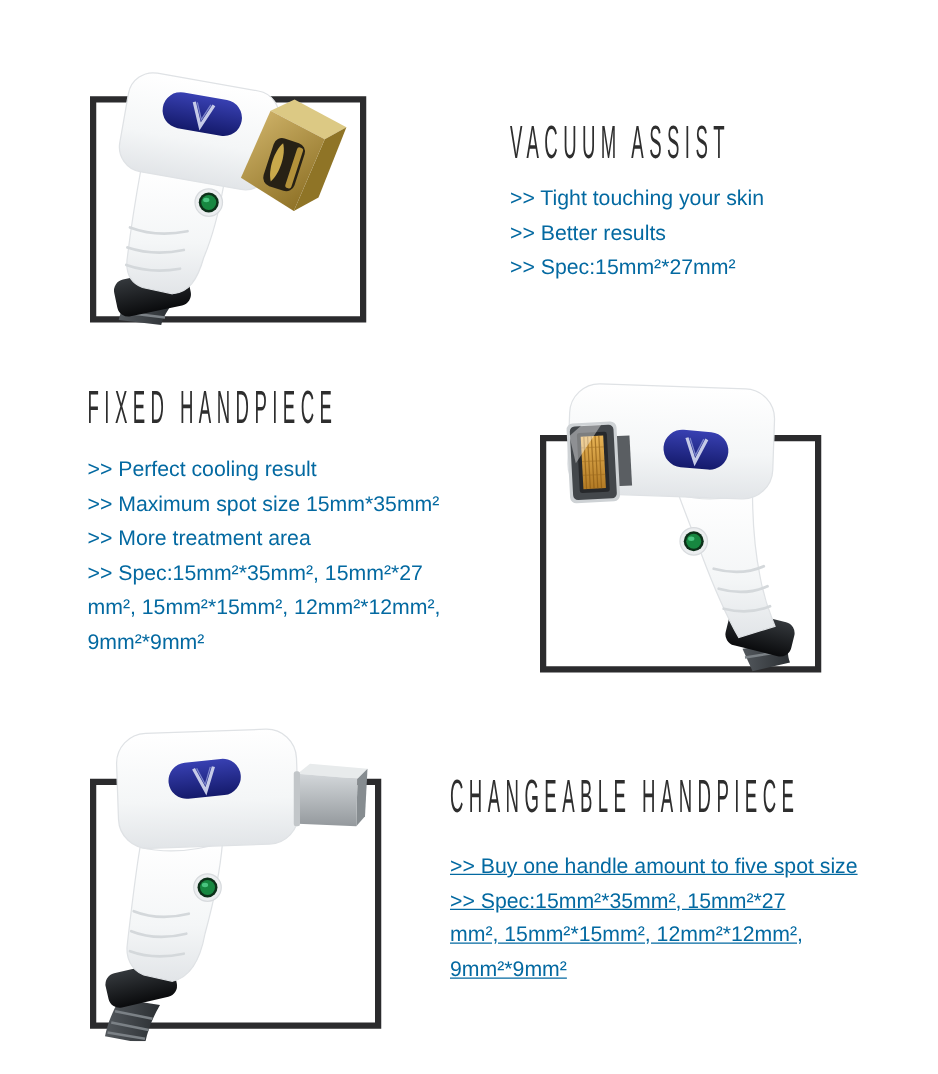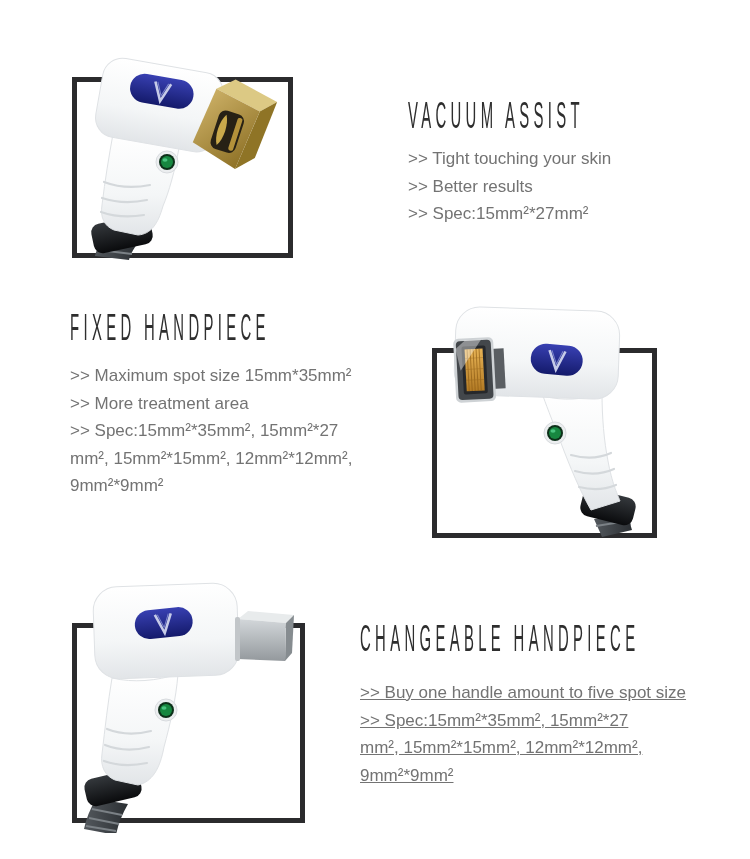--- a/index.html
+++ b/index.html
@@ -18,21 +18,21 @@
   #hp2{left:425px;top:295px;width:250px;height:250px;}
   #hp3{left:60px;top:575px;width:290px;height:280px;}
   .heading{
     position:absolute;white-space:nowrap;color:#2e2e2e;font-weight:400;
     font-size:24px;letter-spacing:7px;
     transform:scale(0.62,1.55);transform-origin:0 0;
   }
   #h1{left:408px;top:94px;}
   #h2{left:70px;top:306px;}
   #h3{left:360px;top:617px;}
-  .bullets{position:absolute;color:#737373;font-size:17px;line-height:27.5px;}
+  .bullets{position:absolute;color:#0369a1;font-size:17px;line-height:27.5px;}
   #b1{left:408px;top:145px;width:330px;}
   #b2{left:70px;top:362px;width:360px;}
   #b3{left:360px;top:679px;width:385px;text-decoration:underline;}
   .line{white-space:nowrap;}
 </style>
 </head>
 <body>
 
 <div class="canvas">
 
@@ -107,20 +107,21 @@
 
   <div id="h1" class="heading">VACUUM ASSIST</div>
   <div id="b1" class="bullets">
     <div class="line">&gt;&gt; Tight touching your skin</div>
     <div class="line">&gt;&gt; Better results</div>
     <div class="line">&gt;&gt; Spec:15mm²*27mm²</div>
   </div>
 
   <div id="h2" class="heading">FIXED HANDPIECE</div>
   <div id="b2" class="bullets">
+    <div class="line">&gt;&gt; Perfect cooling result</div>
     <div class="line">&gt;&gt; Maximum spot size 15mm*35mm²</div>
     <div class="line">&gt;&gt; More treatment area</div>
     <div class="line">&gt;&gt; Spec:15mm²*35mm², 15mm²*27</div>
     <div class="line">mm², 15mm²*15mm², 12mm²*12mm²,</div>
     <div class="line">9mm²*9mm²</div>
   </div>
 
   <div id="frame2" class="frame"></div>
 
   <svg id="hp2" class="hp-svg" viewBox="0 0 250 250">

